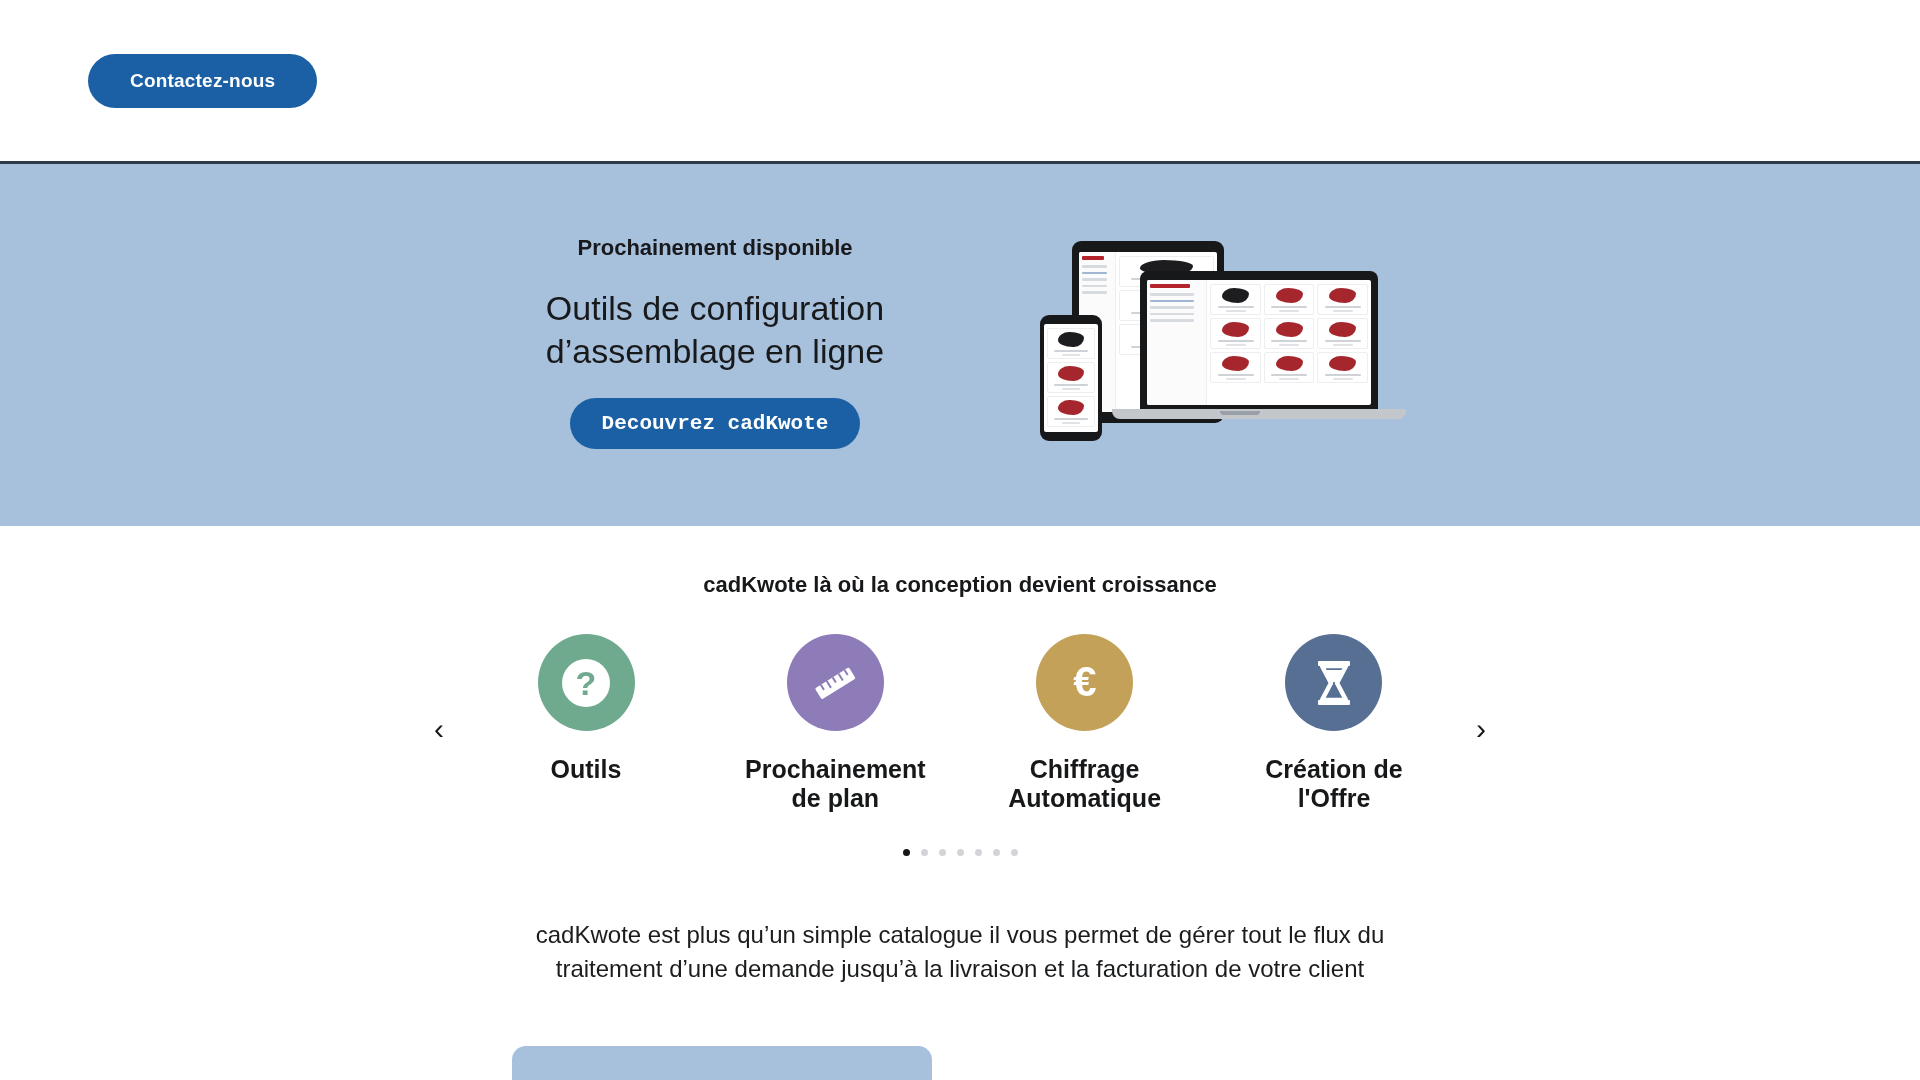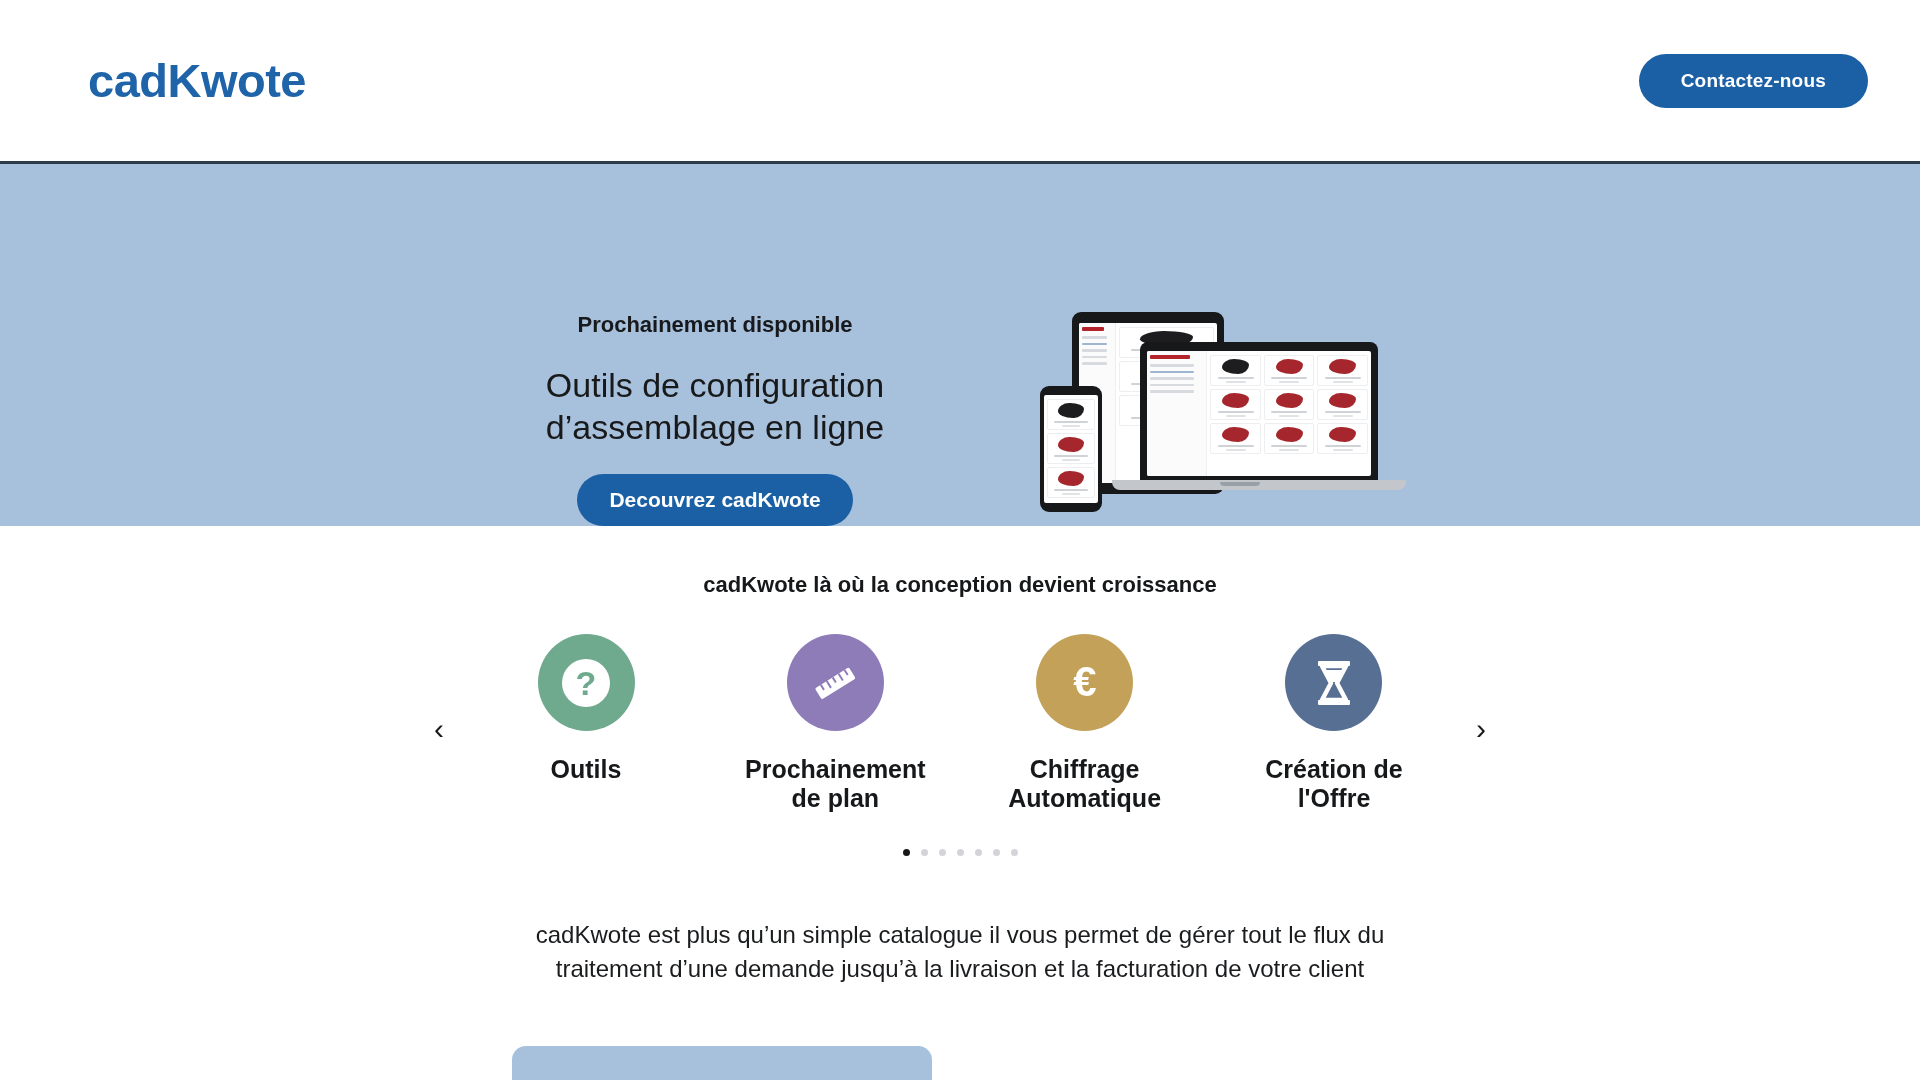--- a/index.html
+++ b/index.html
@@ -41,21 +41,21 @@
     cursor: pointer;
     font-family: "Liberation Sans", sans-serif;
     text-align: right;
   }
 
   
   .hero {
     height: 362px;
     background: #a7c0dc;
     display: flex;
-    align-items: flex-end;
+    align-items: center;
     justify-content: center;
     gap: 90px;
     position: relative;
   }
   .hero-copy {
     width: 470px;
     text-align: center;
     margin-top: -6px;
   }
   .hero-eyebrow {
@@ -73,21 +73,21 @@
   }
   .hero-cta {
     background: #1b60a4;
     color: #ffffff;
     border: none;
     border-radius: 26px;
     font-size: 21px;
     font-weight: 700;
     padding: 14px 32px;
     cursor: pointer;
-    font-family: Liberation Sans, sans-serif;
+    font-family: Liberation Mono, monospace;
   }
 
   
   .devices {
     position: relative;
     width: 400px;
     height: 220px;
   }
   .dev-tablet {
     position: absolute;
@@ -246,21 +246,20 @@
     width: 420px;
     height: 60px;
     background: #a7c0dc;
     border-radius: 14px 14px 0 0;
   }
 </style>
 </head>
 <body>
 
 <header class="site-header">
-  <div class="brand-logo">cadKwote</div>
   <button class="contact-btn">Contactez-nous</button>
 </header>
 
 <section class="hero">
   <div class="hero-copy">
     <div class="hero-eyebrow">Prochainement disponible</div>
     <h1 class="hero-title">
       <span>Outils de configuration</span><br>
       <span>d’assemblage en ligne</span>
     </h1>

